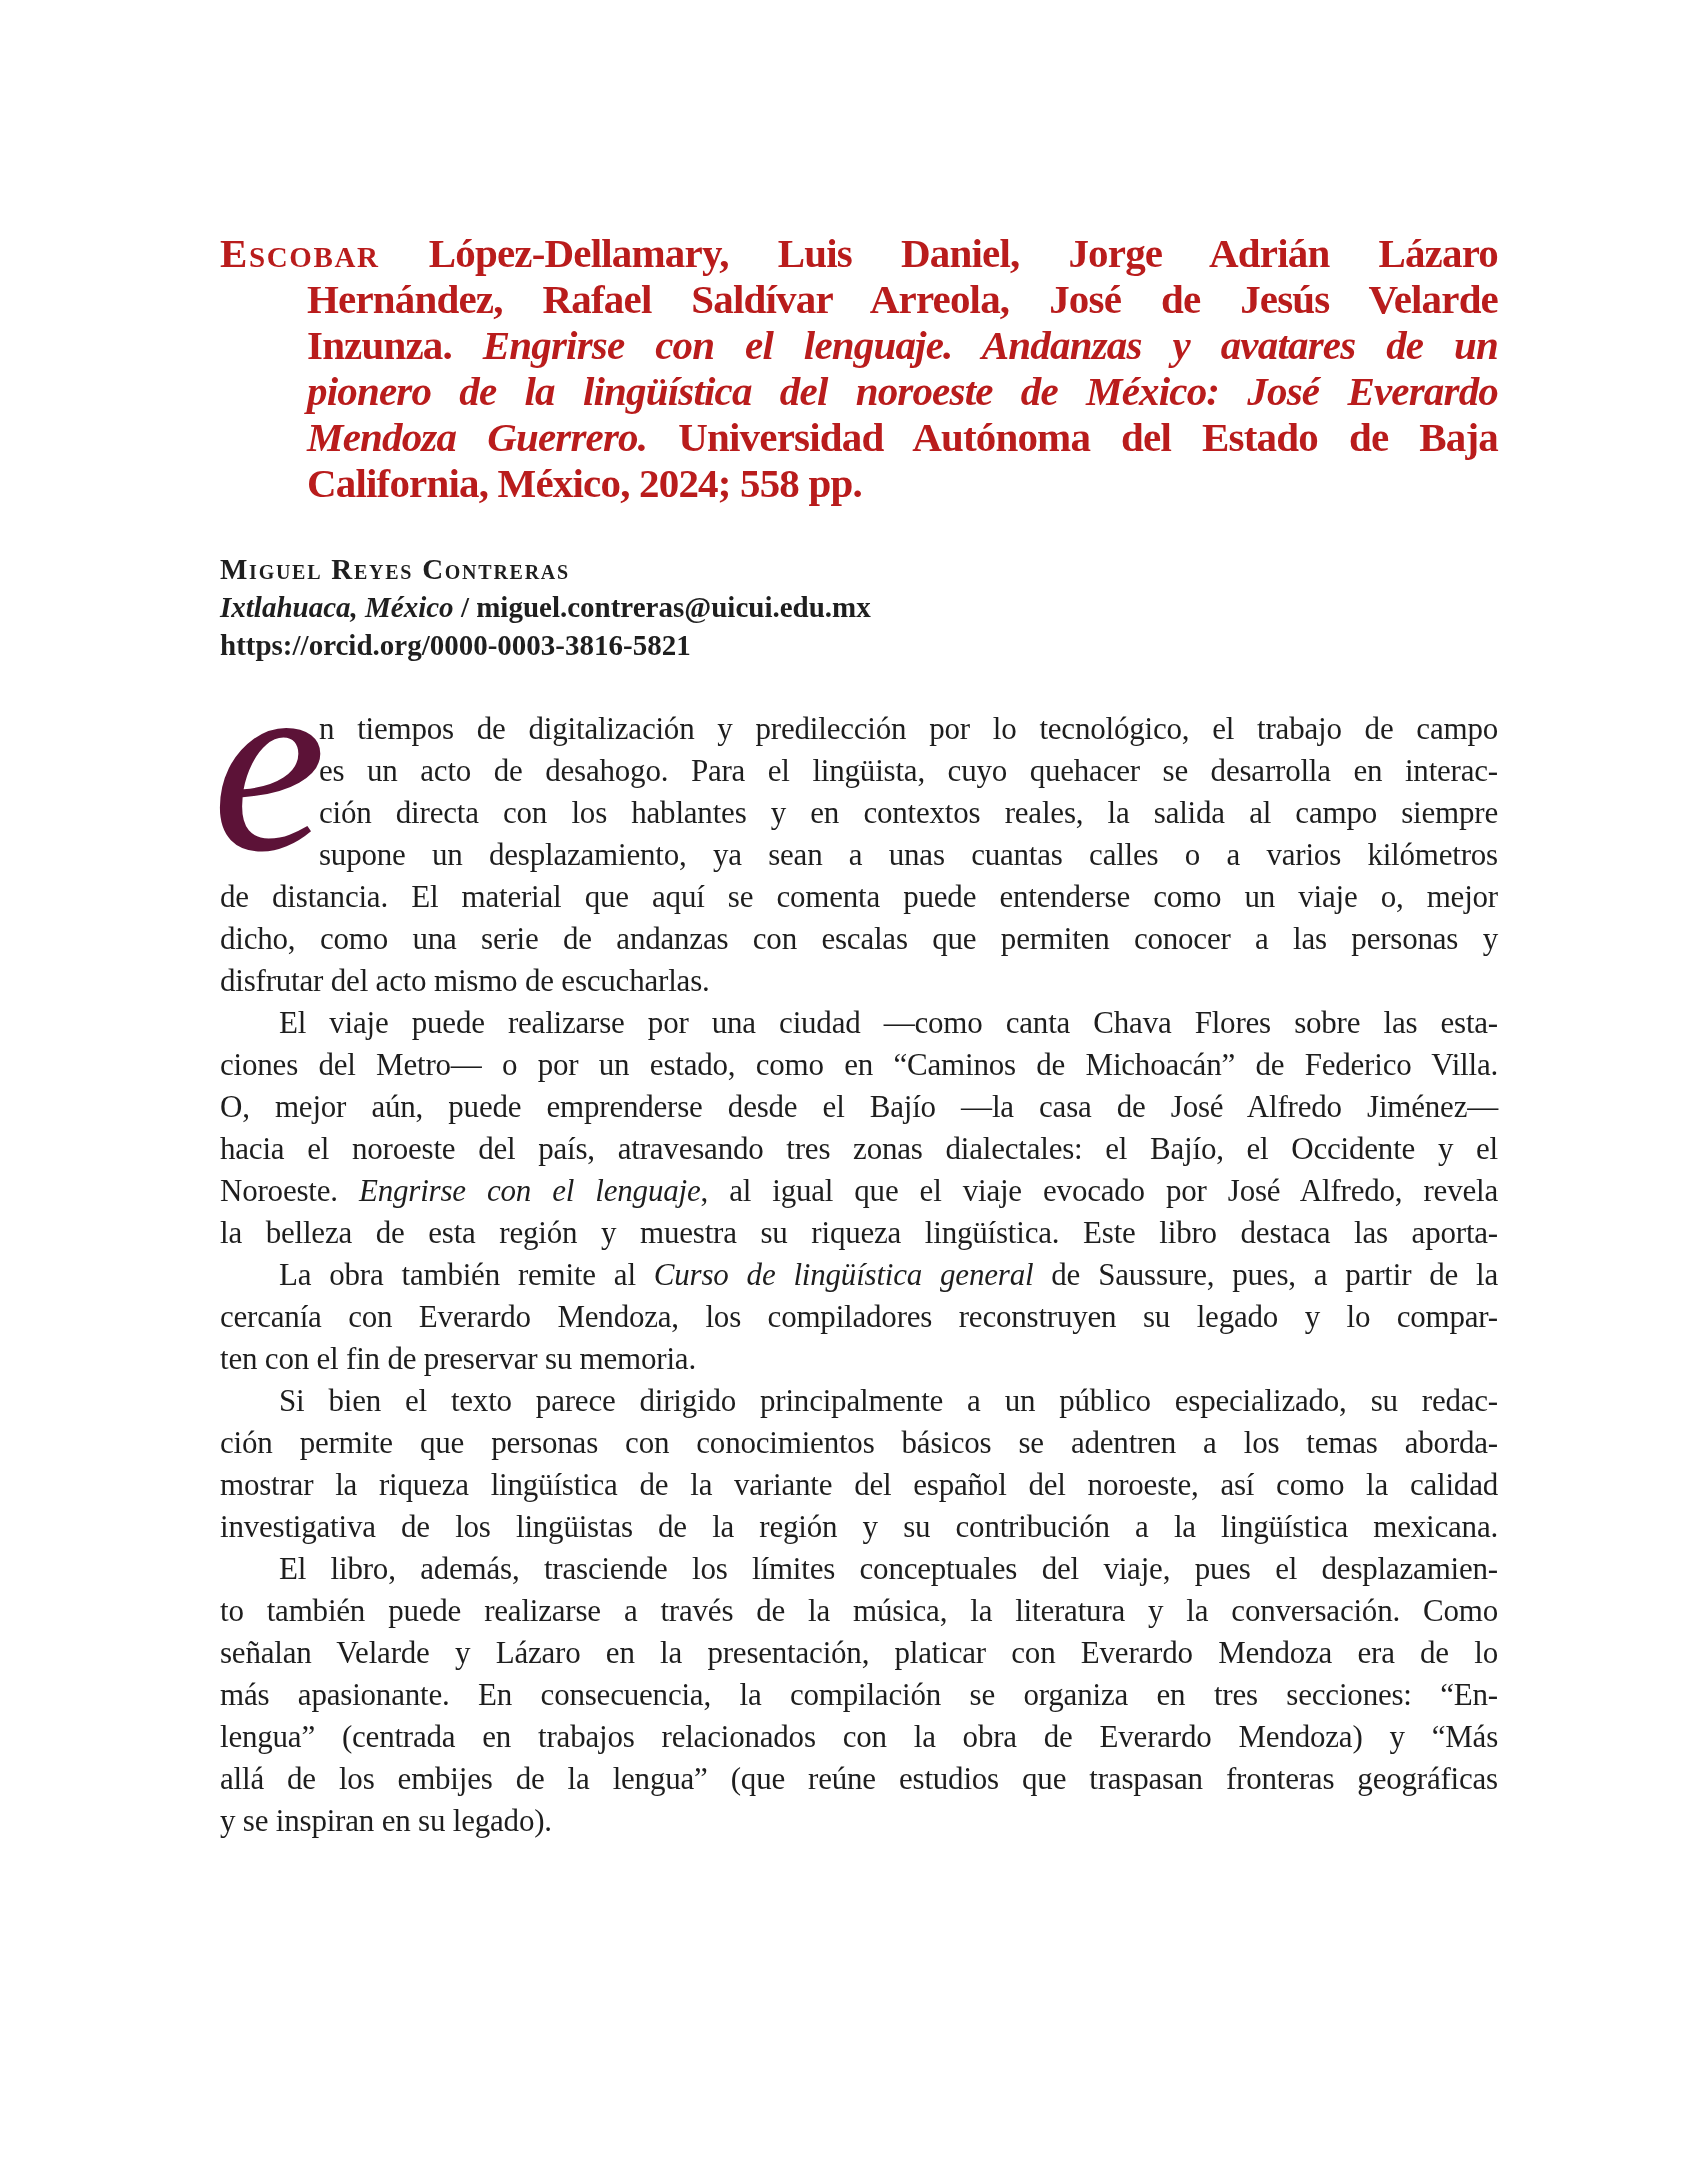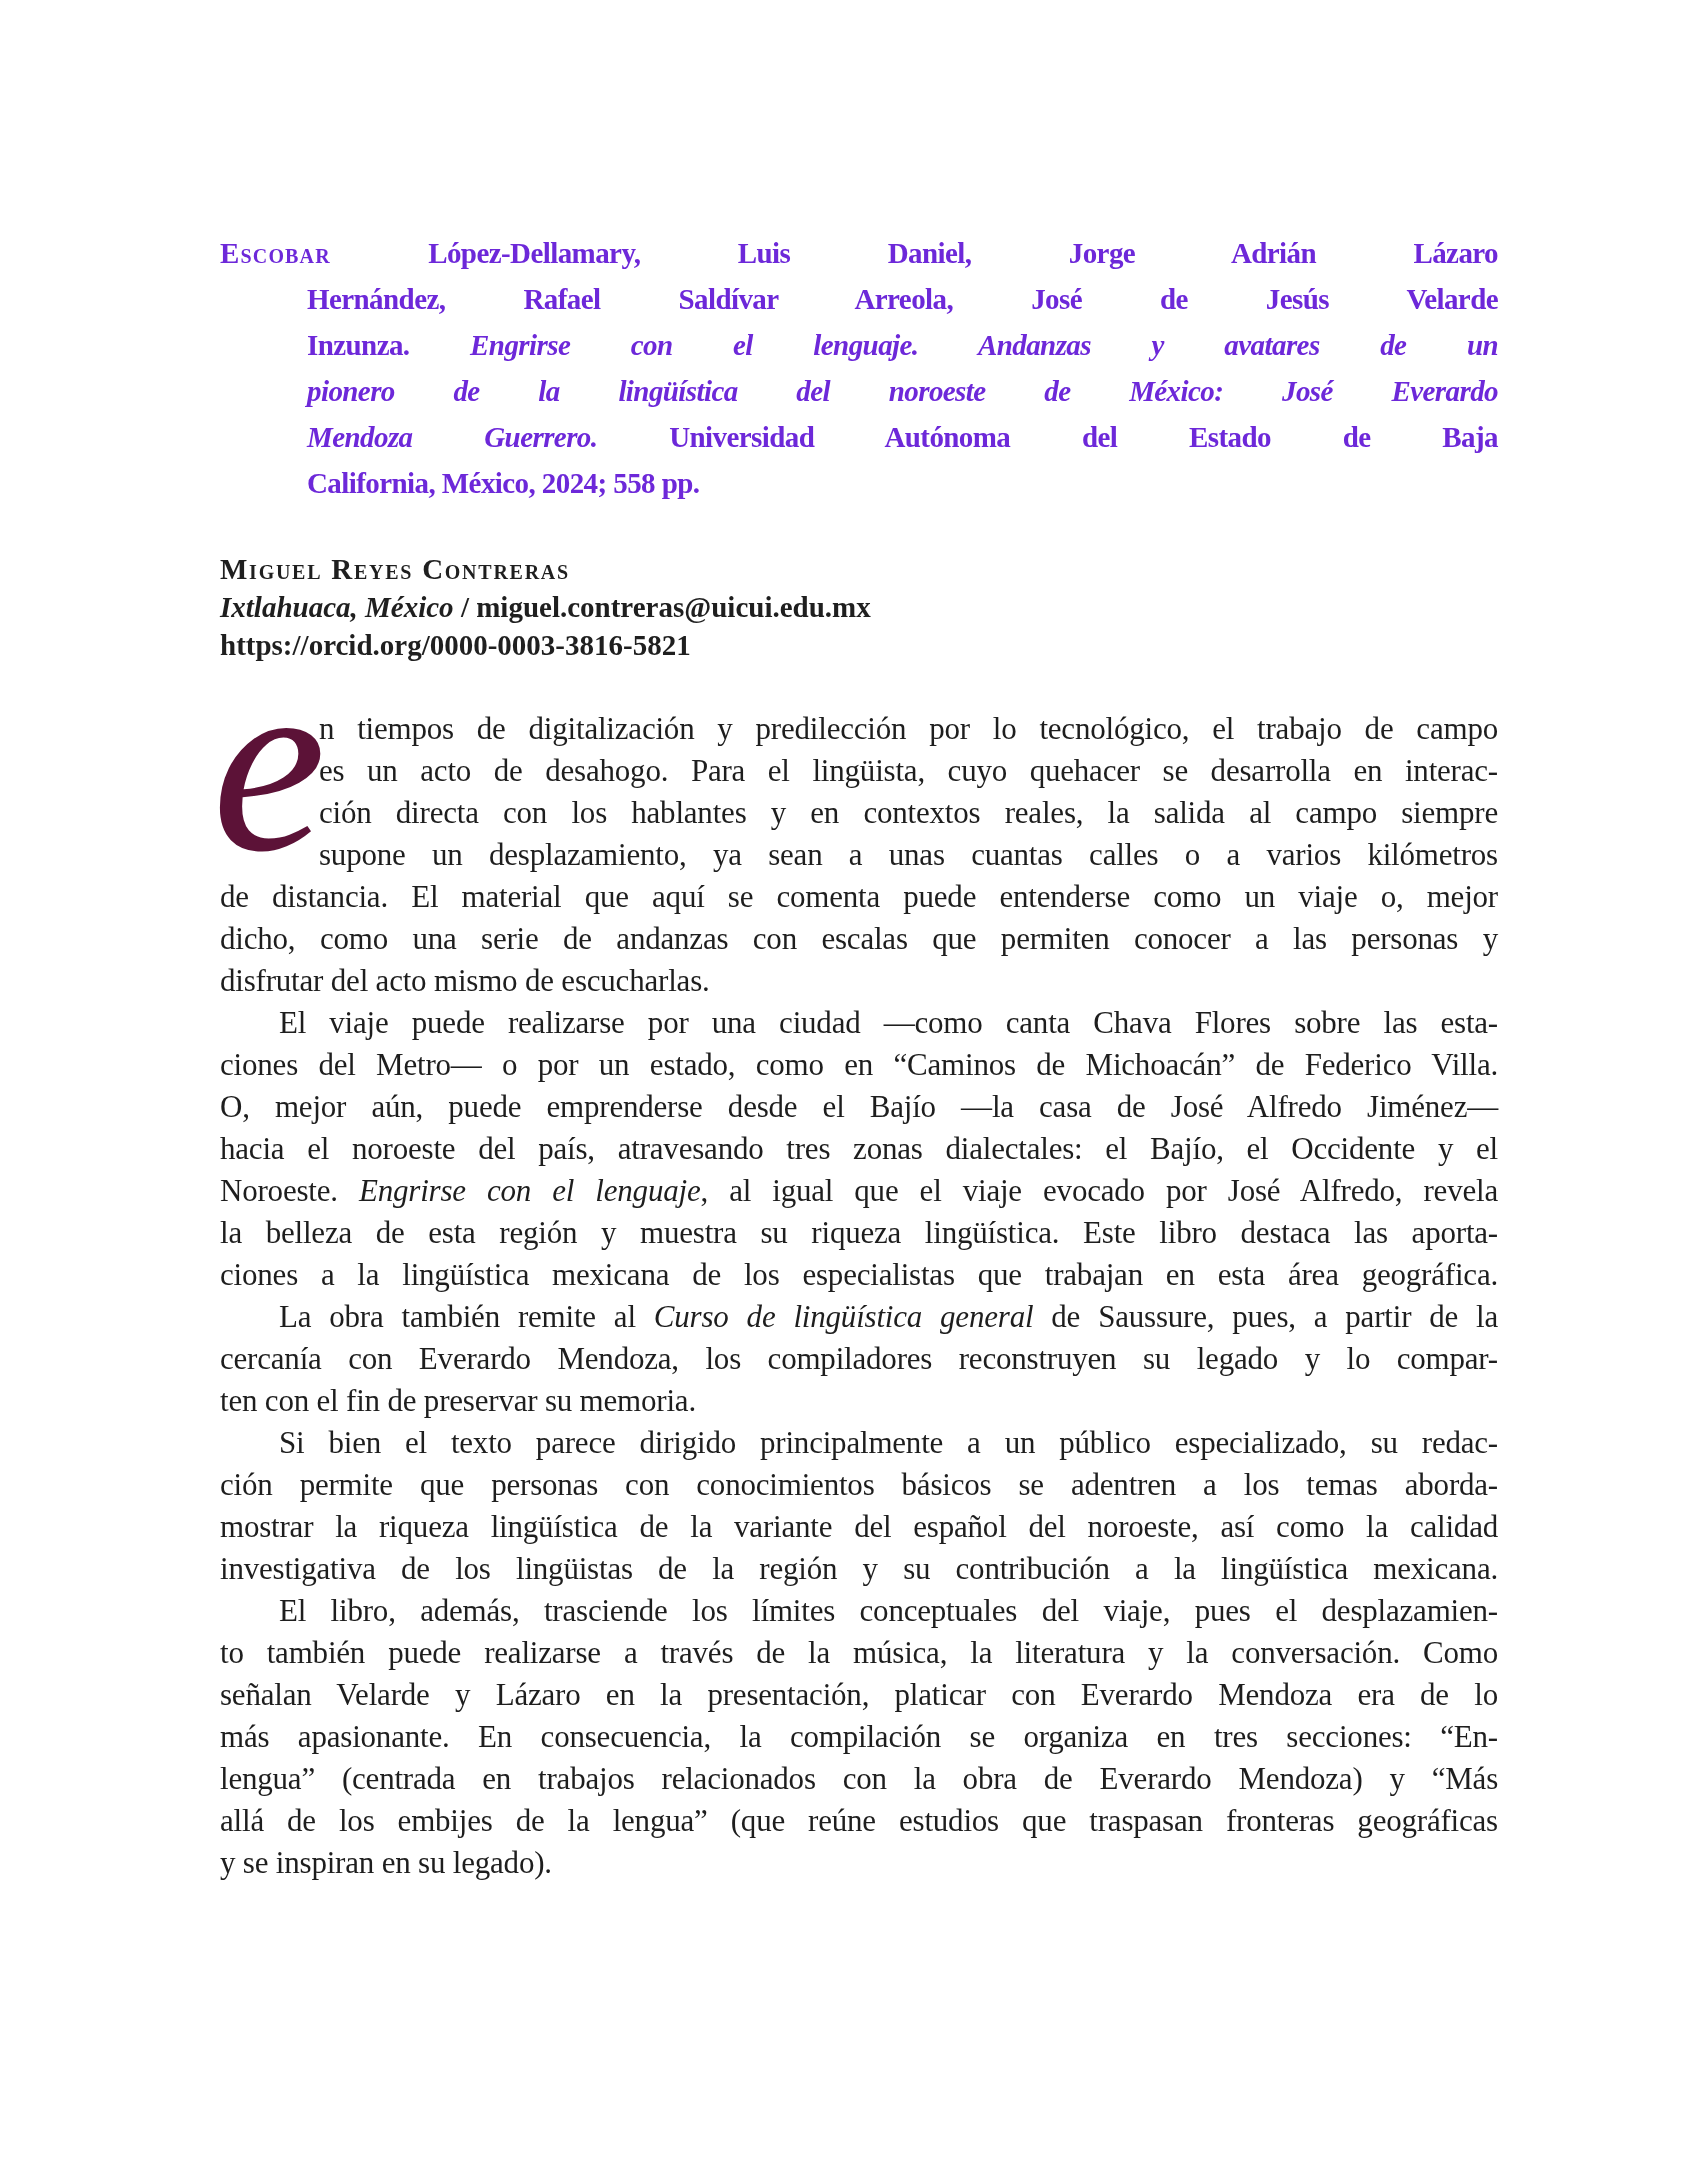--- a/index.html
+++ b/index.html
@@ -10,23 +10,23 @@
     position:relative;
     overflow:hidden;
   }
   #content{
     position:absolute;
     left:220px;top:230px;
     width:1278px;
   }
   
   #heading{
-    color:#6d28d9;
+    color:#b91c1c;
     font-weight:bold;
-    font-size:29px;
+    font-size:41px;
     line-height:46px;
     letter-spacing:-0.02em;
   }
   #heading .line{min-height:46px;}
   #heading .line.hang{padding-left:87px;}
   
   #byline{
     margin-top:44px;
     text-align:right;
     font-size:29px;
@@ -102,21 +102,20 @@
         <div class="line just"><span class="s-r">dicho, como una serie de andanzas con escalas que permiten conocer a las personas y</span></div>
         <div class="line"><span class="s-r">disfrutar del acto mismo de escucharlas.</span></div>
       </div>
       <div class="para">
         <div class="line just ind"><span class="s-r">El viaje puede realizarse por una ciudad —como canta Chava Flores sobre las esta-</span></div>
         <div class="line just"><span class="s-r">ciones del Metro— o por un estado, como en “Caminos de Michoacán” de Federico Villa.</span></div>
         <div class="line just"><span class="s-r">O, mejor aún, puede emprenderse desde el Bajío —la casa de José Alfredo Jiménez—</span></div>
         <div class="line just"><span class="s-r">hacia el noroeste del país, atravesando tres zonas dialectales: el Bajío, el Occidente y el</span></div>
         <div class="line just"><span class="s-r">Noroeste. </span><span class="s-i">Engrirse con el lenguaje</span><span class="s-r">, al igual que el viaje evocado por José Alfredo, revela</span></div>
         <div class="line just"><span class="s-r">la belleza de esta región y muestra su riqueza lingüística. Este libro destaca las aporta-</span></div>
-        <div class="line just"><span class="s-r">ciones a la lingüística mexicana de los especialistas que trabajan en esta área geográfica.</span></div>
       </div>
       <div class="para">
         <div class="line just ind"><span class="s-r">La obra también remite al </span><span class="s-i">Curso de lingüística general</span><span class="s-r"> de Saussure, pues, a partir de la</span></div>
         <div class="line just"><span class="s-r">cercanía con Everardo Mendoza, los compiladores reconstruyen su legado y lo compar-</span></div>
         <div class="line"><span class="s-r">ten con el fin de preservar su memoria.</span></div>
       </div>
       <div class="para">
         <div class="line just ind"><span class="s-r">Si bien el texto parece dirigido principalmente a un público especializado, su redac-</span></div>
         <div class="line just"><span class="s-r">ción permite que personas con conocimientos básicos se adentren a los temas aborda-</span></div>
         <div class="line just"><span class="s-r">mostrar la riqueza lingüística de la variante del español del noroeste, así como la calidad</span></div>

